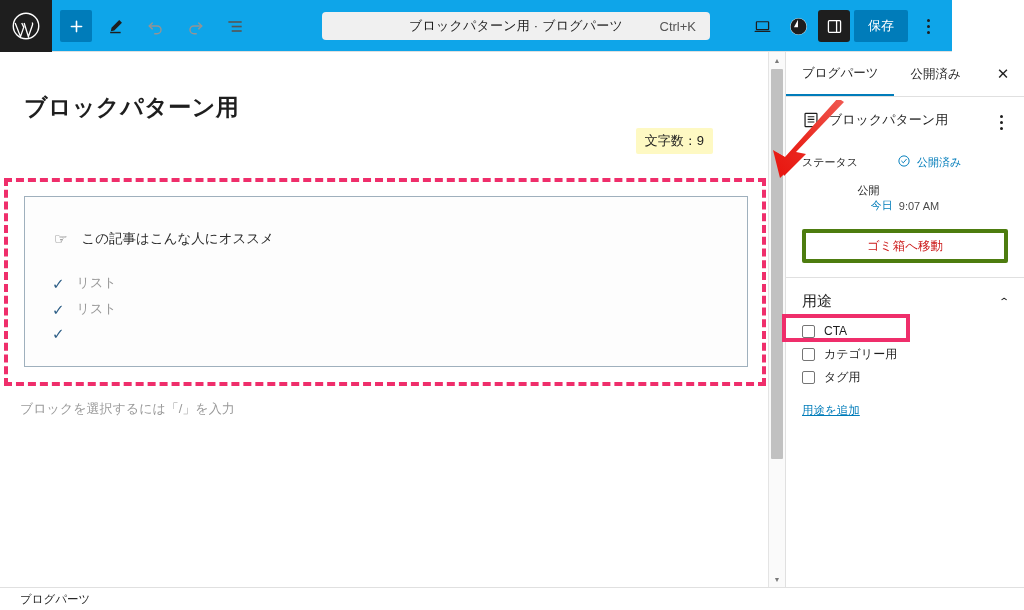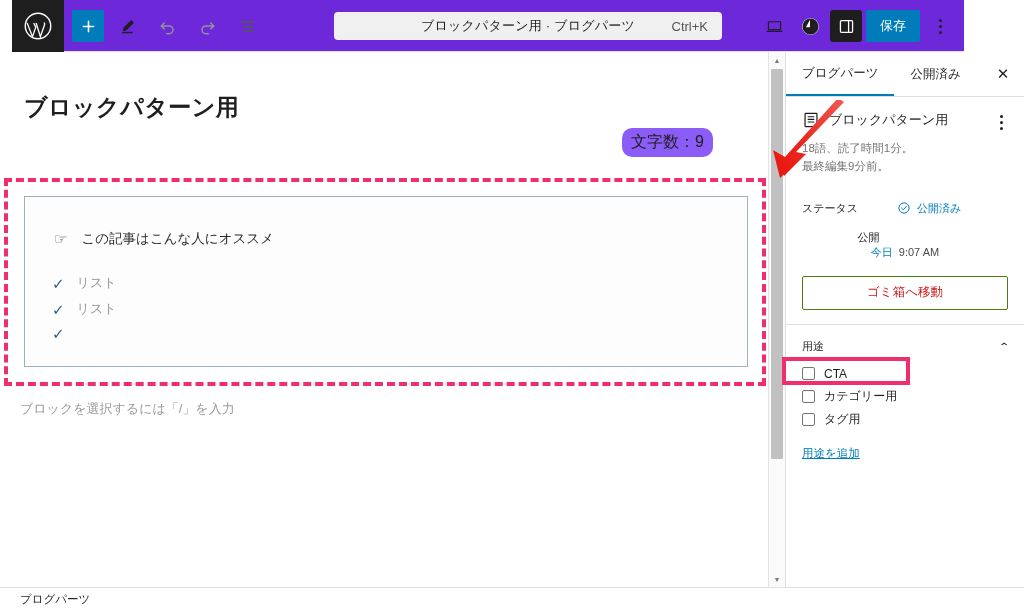--- a/index.html
+++ b/index.html
@@ -5,21 +5,21 @@
   html,body{margin:0;padding:0;}
   body{
     width:1024px;height:610px;overflow:hidden;
     font-family:"Liberation Sans","DejaVu Sans",sans-serif;
     background:#fff;color:#1e1e1e;
     -webkit-font-smoothing:antialiased;
   }
   #app{position:relative;width:1024px;height:610px;}
 
   
-  .topbar{position:absolute;left:12px;top:0;width:952px;height:52px;background:#6d28d9;border-bottom:1px solid #e0e0e0;box-sizing:border-box;}
+  .topbar{position:absolute;left:0;top:0;width:952px;height:52px;background:#0ea5e9;border-bottom:1px solid #e0e0e0;box-sizing:border-box;}
   .wp-logo{position:absolute;left:0;top:0;width:52px;height:52px;background:#1e1e1e;display:flex;align-items:center;justify-content:center;}
   .wp-logo svg{display:block;}
   .tb-left{position:absolute;left:60px;top:0;height:52px;display:flex;align-items:center;gap:6px;}
   .tb-btn{width:34px;height:34px;border:none;background:transparent;display:flex;align-items:center;justify-content:center;border-radius:2px;padding:0;cursor:pointer;}
   .tb-btn.primary{background:#007cba;width:32px;height:32px;border-radius:2px;}
   .tb-btn.primary svg{stroke:#fff;}
   .tb-btn svg{display:block;}
 
   .cmdbar{position:absolute;left:322px;top:12px;width:388px;height:28px;background:#f0f0f0;border-radius:4px;display:flex;align-items:center;justify-content:center;cursor:pointer;}
   .cmdbar .cmd-title{font-size:13px;color:#1e1e1e;letter-spacing:.2px;}
@@ -28,21 +28,21 @@
   .tb-right{position:absolute;right:8px;top:0;height:52px;display:flex;align-items:center;gap:4px;}
   .tb-right .tb-btn{width:32px;height:32px;}
   .tb-btn.dark{background:#1e1e1e;border-radius:3px;}
   .save-btn{height:32px;padding:0 14px;background:#007cba;color:#fff;border:none;border-radius:2px;font-size:13px;cursor:pointer;font-family:inherit;line-height:32px;}
   .kebab{display:flex;flex-direction:column;gap:3px;align-items:center;justify-content:center;}
   .kebab i{display:block;width:3px;height:3px;border-radius:50%;background:#1e1e1e;}
 
   
   .canvas{position:absolute;left:0;top:52px;width:786px;height:535px;background:#fff;overflow:hidden;border-right:1px solid #e0e0e0;box-sizing:border-box;}
   .post-title{position:absolute;left:24px;top:40px;font-size:23px;font-weight:700;color:#1e1e1e;letter-spacing:.5px;}
-  .wordcount{position:absolute;right:72px;top:76px;background:#8b5cf6;border-radius:10px;padding:4px 9px;font-size:16px;color:#1e1e1e;}
+  .wordcount{position:absolute;right:72px;top:76px;background:#fef9c3;border-radius:2px;padding:4px 9px;font-size:13px;color:#1e1e1e;}
 
   
   .dashwrap{position:absolute;left:4px;top:126px;width:762px;height:208px;border:4px dashed #ef2e6b;box-sizing:border-box;}
   .blockbox{position:absolute;left:24px;top:144px;width:724px;height:171px;border:1px solid #9fb0bd;box-sizing:border-box;background:#fdfdfd;}
   .rec-line{position:absolute;left:54px;top:178px;display:flex;align-items:center;gap:14px;font-size:13.5px;color:#2b2b2b;}
   .rec-icon{font-size:15px;color:#555;}
   .li-row{position:absolute;display:flex;align-items:center;gap:12px;font-size:13px;color:#9a9a9a;}
   .li-row .ck{color:#2e5f87;font-size:15px;font-weight:700;line-height:1;}
   .li1{left:52px;top:222px;}
   .li2{left:52px;top:248px;}
@@ -71,25 +71,25 @@
   .doc-kebab i{width:3px;height:3px;border-radius:50%;background:#1e1e1e;display:block;}
   .doc-meta{margin-top:11px;font-size:11.5px;color:#757575;line-height:1.55;}
 
   .rowline{display:flex;align-items:center;padding:0 16px;height:30px;font-size:11px;}
   .rowline .lbl{width:95px;color:#1e1e1e;}
   .rowline .val{color:#007cba;display:flex;align-items:center;gap:6px;cursor:pointer;}
   .rowline .val .sm{color:#4a4a4a;text-align:right;}
   .r-status{margin-top:8px;}
   .r-pub{margin-top:6px;flex-direction:column;}
 
-  .trash-btn{display:block;margin:16px 16px 14px 16px;width:calc(100% - 32px);height:34px;background:#fff;border:1px solid #4d7c0f;color:#cc1818;border-radius:2px;font-size:12.5px;cursor:pointer;font-family:inherit;}
+  .trash-btn{display:block;margin:16px 16px 14px 16px;width:calc(100% - 32px);height:34px;background:#fff;border:4px solid #4d7c0f;color:#cc1818;border-radius:2px;font-size:12.5px;cursor:pointer;font-family:inherit;}
 
   .sb-section{border-top:1px solid #e0e0e0;}
   .sec-head{display:flex;align-items:center;justify-content:space-between;padding:14px 16px 8px 16px;cursor:pointer;}
-  .sec-title{font-size:11px;color:#1e1e1e;}
+  .sec-title{font-size:15px;color:#1e1e1e;}
   .chev{font-size:10px;color:#1e1e1e;transform:scaleX(1.4);}
   .terms{padding:2px 16px 6px 16px;position:relative;}
   .term{display:flex;align-items:center;gap:9px;height:20px;margin-bottom:0;cursor:pointer;}
   .term + .term{margin-top:3px;}
   .cbx{width:13px;height:13px;border:1px solid #757575;border-radius:2px;background:#fff;box-sizing:border-box;flex:none;}
   .cbx.on{background:#007cba;border-color:#007cba;position:relative;}
   .cbx.on::after{content:"";position:absolute;left:4px;top:1px;width:3px;height:7px;border:solid #fff;border-width:0 2px 2px 0;transform:rotate(42deg);}
   .term .tl{font-size:12px;color:#1e1e1e;}
   .addlink{display:inline-block;margin:10px 0 0 16px;font-size:11.5px;color:#007cba;text-decoration:underline;cursor:pointer;}
   .hilite{position:absolute;left:-4px;top:-5px;width:128px;height:28px;border:4px solid #ef2e6b;box-sizing:border-box;pointer-events:none;}
@@ -257,24 +257,20 @@
             <path d="M6.3 6.3h7.4M6.3 9.3h7.4M6.3 12.3h7.4" stroke-width="1.2"></path>
           </svg>
         </span>
         <span class="doc-name">ブロックパターン用</span>
       </div>
       <div class="doc-kebab">
           <i></i>
           <i></i>
           <i></i>
         </div>
-      <div class="doc-meta">
-        <div>18語、読了時間1分。</div>
-        <div>最終編集9分前。</div>
-      </div>
     </div>
 
     <div class="rowline r-status">
       <span class="lbl">ステータス</span>
       <span class="val">
         <span>
           <svg width="14" height="14" viewBox="0 0 20 20" fill="none" stroke="#007cba" stroke-width="1.4">
             <circle cx="10" cy="10" r="7.3"></circle>
             <path d="M6.6 10.2l2.4 2.4 4.3-5" stroke-linecap="round" stroke-linejoin="round"></path>
           </svg>

